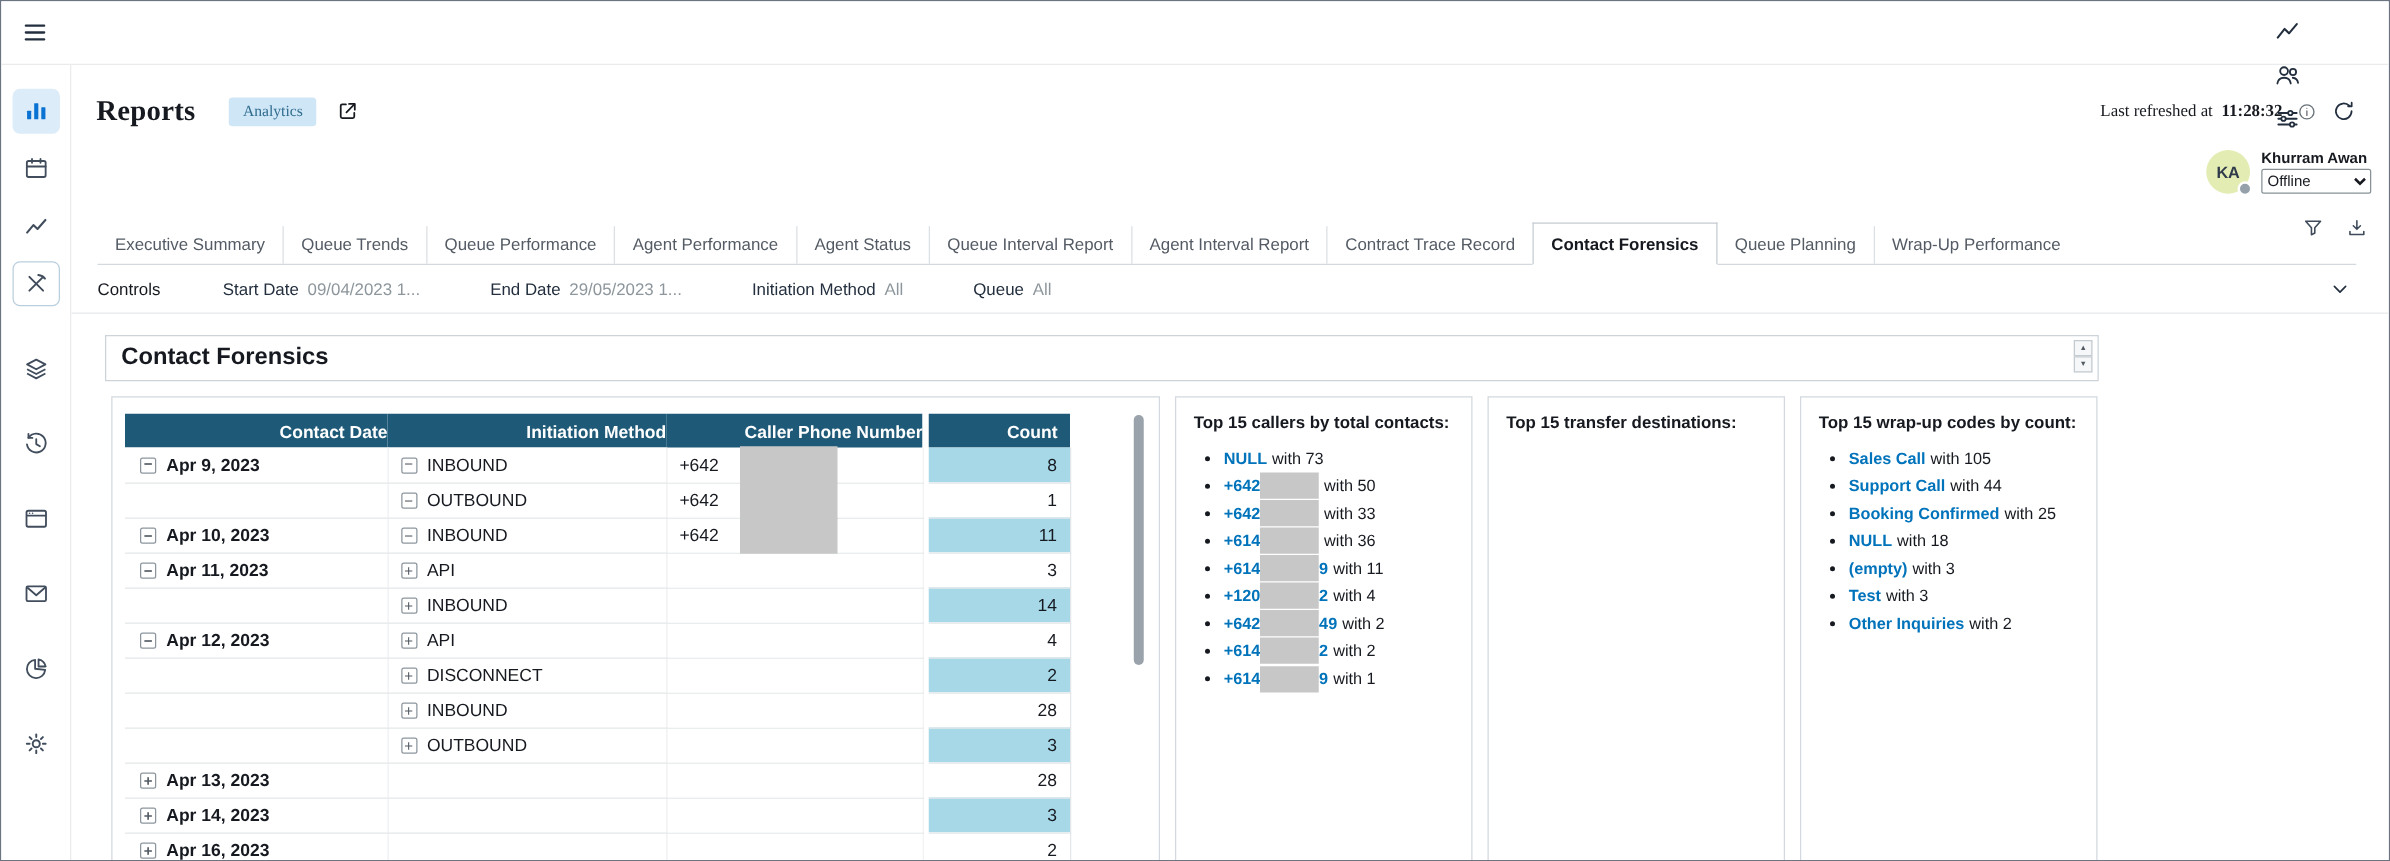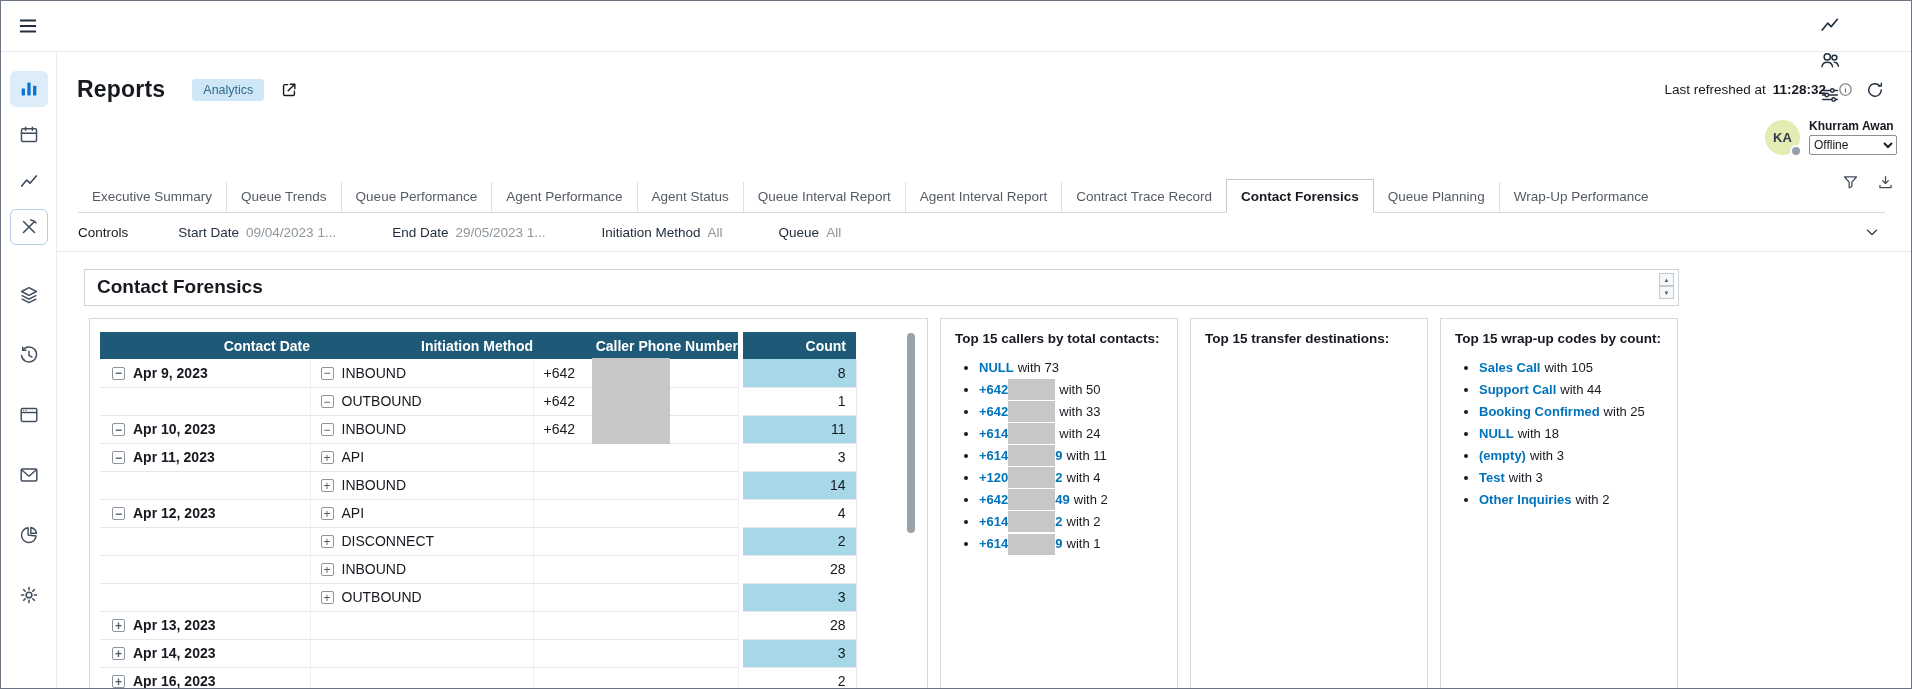--- a/index.html
+++ b/index.html
@@ -26,21 +26,21 @@
   .side-item { width:38px; height:36px; display:flex; align-items:center; justify-content:center; border-radius:6px; margin-bottom:10px; cursor:pointer; color:#414d5c; }
   .side-item svg { width:22px; height:22px; }
   .side-item.active { background:#dcedf9; color:#0972d3; }
   .side-item.ring { border:1px solid #b9cfdd; }
   .side-item.gap-after { margin-bottom:32px; }
   .side-item.low { margin-bottom:24px; }
 
   
   .main { position:absolute; top:51px; left:56px; right:0; bottom:0; background:#fff; overflow:hidden; }
 
-  .reports-header { display:flex; align-items:center; padding:24px 26px 0 20px; }
+  .reports-header { display:flex; align-items:center; padding:24px 26px 0 20px;font-family:Liberation Serif, serif; }
   .reports-header h1 { font-size:23px; font-weight:700; color:#16191f; letter-spacing:.2px; }
   .badge { margin-left:27px; background:#cfe6f7; color:#2f6b8d; font-size:12.5px; padding:4px 11px; border-radius:3px; }
   .ext-link { margin-left:15px; color:#16191f; display:inline-flex; cursor:pointer; }
   .ext-link svg { width:20px; height:20px; }
   .refreshed { margin-left:auto; display:flex; align-items:center; gap:11px; font-size:13.5px; color:#16191f; }
   .refreshed b { margin-left:-4px;text-align:center; }
   .info-ic { color:#687078; } .info-ic svg { width:17px; height:17px; }
   .refresh-ic svg { width:20px; height:20px; }
 
   .panel-icons { position:absolute; top:121px; right:16px; display:flex; gap:16px; color:#3f4b5a; z-index:3; }
@@ -429,21 +429,21 @@
         </table>
         <div class="vscroll"></div>
       </div>
 
       <div class="side-panel">
         <div class="panel-title">Top 15 callers by total contacts:</div>
         <ul class="panel-list">
           <li><span class="lnk">NULL</span><span class="tail">with 73</span></li>
           <li><span class="lnk">+642</span><span class="redact-inline"></span><span class="lnk"></span><span class="tail">with 50</span></li>
           <li><span class="lnk">+642</span><span class="redact-inline"></span><span class="lnk"></span><span class="tail">with 33</span></li>
-          <li><span class="lnk">+614</span><span class="redact-inline"></span><span class="lnk"></span><span class="tail">with 24</span></li>
+          <li><span class="lnk">+614</span><span class="redact-inline"></span><span class="lnk"></span><span class="tail">with 36</span></li>
           <li><span class="lnk">+614</span><span class="redact-inline"></span><span class="lnk">9</span><span class="tail">with 11</span></li>
           <li><span class="lnk">+120</span><span class="redact-inline"></span><span class="lnk">2</span><span class="tail">with 4</span></li>
           <li><span class="lnk">+642</span><span class="redact-inline"></span><span class="lnk">49</span><span class="tail">with 2</span></li>
           <li><span class="lnk">+614</span><span class="redact-inline"></span><span class="lnk">2</span><span class="tail">with 2</span></li>
           <li><span class="lnk">+614</span><span class="redact-inline"></span><span class="lnk">9</span><span class="tail">with 1</span></li>
         </ul>
       </div>
 
       <div class="side-panel">
         <div class="panel-title">Top 15 transfer destinations:</div>

